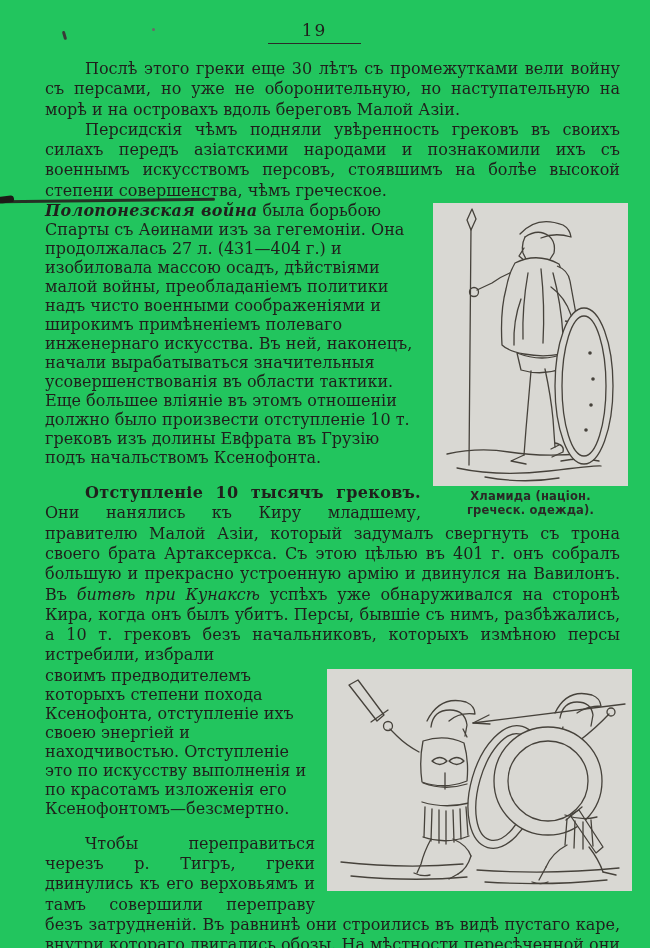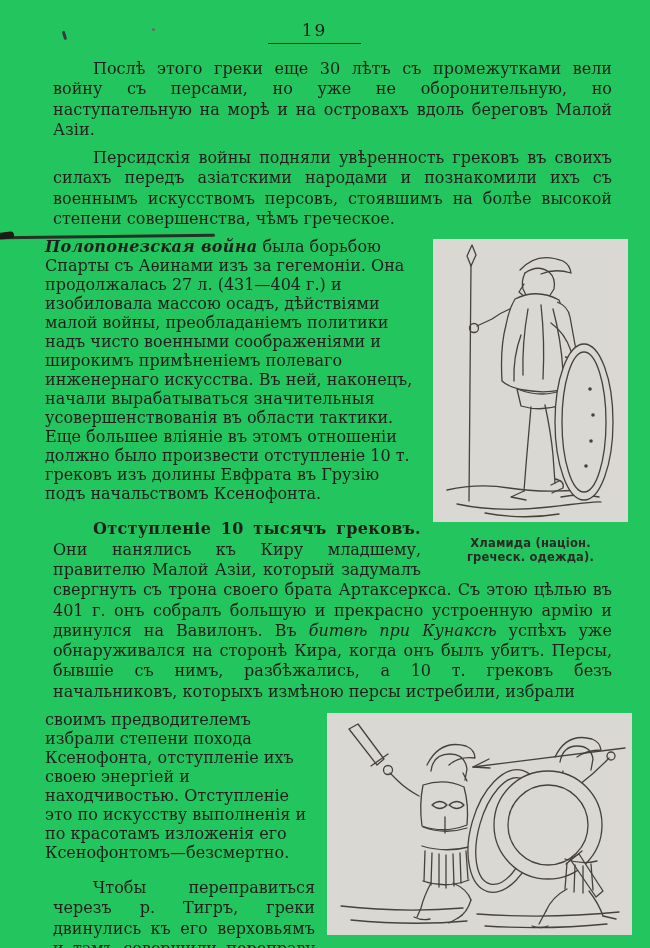--- a/index.html
+++ b/index.html
@@ -13,21 +13,21 @@
   
   .pageno-row { text-align:center; transform:translateX(-18px); }
   .pageno {
     display:inline-block; font-size:17px; letter-spacing:2px;
     padding:0 34px 3px 34px; border-bottom:1.5px solid #2c2b28;
   }
 
   
   .textflow { margin-top:15px; }
   p.bodyp {
-    margin:8px; text-align:justify; text-indent:40px;
+    margin:0; text-align:justify; text-indent:40px;
     font-size:16px; line-height:20.3px;
   }
   .bold { font-weight:bold; letter-spacing:0.3px; }
   .italic { font-style:italic; }
   .pencil-u {
     text-decoration-thickness:2px;
     text-decoration-color:rgba(38,36,31,0.88); text-underline-offset:3px;
     text-decoration-skip-ink:none;
   }
   
@@ -41,21 +41,21 @@
     background:#1c1b17; border-radius:3px; transform:rotate(-7deg);
   }
 
   
   figure.fig { float:right; margin:0; }
   figure.fig1 { width:195px; margin:2px -8px 4px 12px; }
   figure.fig2 { width:305px; margin:3px -12px 4px 12px; }
   .fig .art { display:block; background:#d9d8d3; }
   .fig figcaption {
     text-align:center; font-family:"DejaVu Sans", sans-serif; font-weight:bold;
-    font-size:11.5px; line-height:14px; color:#2a2926; margin-top:14px;
+    font-size:11.5px; line-height:14px; color:#2a2926; margin-top:3px;
     letter-spacing:0.2px; padding:0 10px;
   }
 
   
   .pen-tick {
     position:absolute; left:63px; top:31px; width:2.5px; height:9px;
     background:#3a3a38; border-radius:2px; transform:rotate(-16deg);
   }
   .pen-dot {
     position:absolute; left:152px; top:28px; width:3px; height:3px;
@@ -77,21 +77,21 @@
   <div class="page-inner">
 
     <div class="pageno-row">
       <span class="pageno">19</span>
     </div>
 
     <div class="textflow">
 
       <p class="bodyp"><span>Послѣ этого греки еще 30 лѣтъ съ промежутками вели войну съ персами, но уже не оборонительную, но наступательную на морѣ и на островахъ вдоль береговъ Малой Азіи.</span></p>
 
-      <p class="bodyp"><span>Персидскія войны подняли увѣренность грековъ въ своихъ силахъ передъ азіатскими народами и познакомили ихъ съ военнымъ искусствомъ персовъ, </span><span class="pencil-u">стоявшимъ на болѣе высокой степени совершенства, чѣмъ греческое.</span></p>
+      <p class="bodyp"><span>Персидскія чѣмъ подняли увѣренность грековъ въ своихъ силахъ передъ азіатскими народами и познакомили ихъ съ военнымъ искусствомъ персовъ, </span><span class="pencil-u">стоявшимъ на болѣе высокой степени совершенства, чѣмъ греческое.</span></p>
 
       <p class="bodyp">
         </p><figure class="fig fig1">
           <svg class="art" width="195" height="283" viewBox="0 0 195 283" role="img">
             <rect x="0" y="0" width="195" height="283" fill="#d9d8d3"></rect>
 
             <path class="ln" d="M14 251 q32 -7 62 -2 t72 2"></path>
             <path class="ln" d="M24 265 q42 9 92 3 t52 -5"></path>
             <path class="ln" d="M52 274 q38 7 74 1"></path>
             <path class="ln" d="M128 258 q20 -4 38 0"></path>
@@ -195,20 +195,20 @@
 
             <path class="ln" d="M238 146 q16 6 32 2"></path>
             <path class="ln" d="M240 150 l-2 26 M248 152 l-1 27 M256 153 l0 27 M264 151 l2 26"></path>
 
             <path class="ln" d="M240 176 q-15 8 -21 22"></path>
             <path class="ln" d="M219 198 l-7 13"></path>
             <path class="ln" d="M205 213 q9 3 16 0"></path>
             <path class="ln" d="M262 178 q10 13 14 25"></path>
             <path class="ln" d="M276 203 l13 3"></path>
           </svg>
-        </figure><span>своимъ предводителемъ избрали </span><span class="pencil-u">степени похода</span><span> Ксенофонта, отступленіе ихъ своею энергіей и находчивостью. Отступленіе это по искусству выполненія и по красотамъ изложенія его Ксенофонтомъ—безсмертно.</span>
+        </figure><span>своимъ предводителемъ которыхъ </span><span class="pencil-u">степени похода</span><span> Ксенофонта, отступленіе ихъ своею энергіей и находчивостью. Отступленіе это по искусству выполненія и по красотамъ изложенія его Ксенофонтомъ—безсмертно.</span>
       <p></p>
 
       <p class="bodyp"><span>Чтобы переправиться черезъ р. Тигръ, греки двинулись къ его верховьямъ и тамъ совершили переправу безъ затрудненій. Въ равнинѣ они строились въ видѣ пустаго каре, внутри котораго двигались обозы. На мѣстности пересѣченной они строились въ колонны. На ночлегъ они располагались въ селеніяхъ, а бивакомъ — только тогда, когда не было жилыхъ мѣстъ. Переправу черезъ рѣки съ боемъ они</span></p>
 
     </div>
   </div>
 </div>
 
 </body></html>

